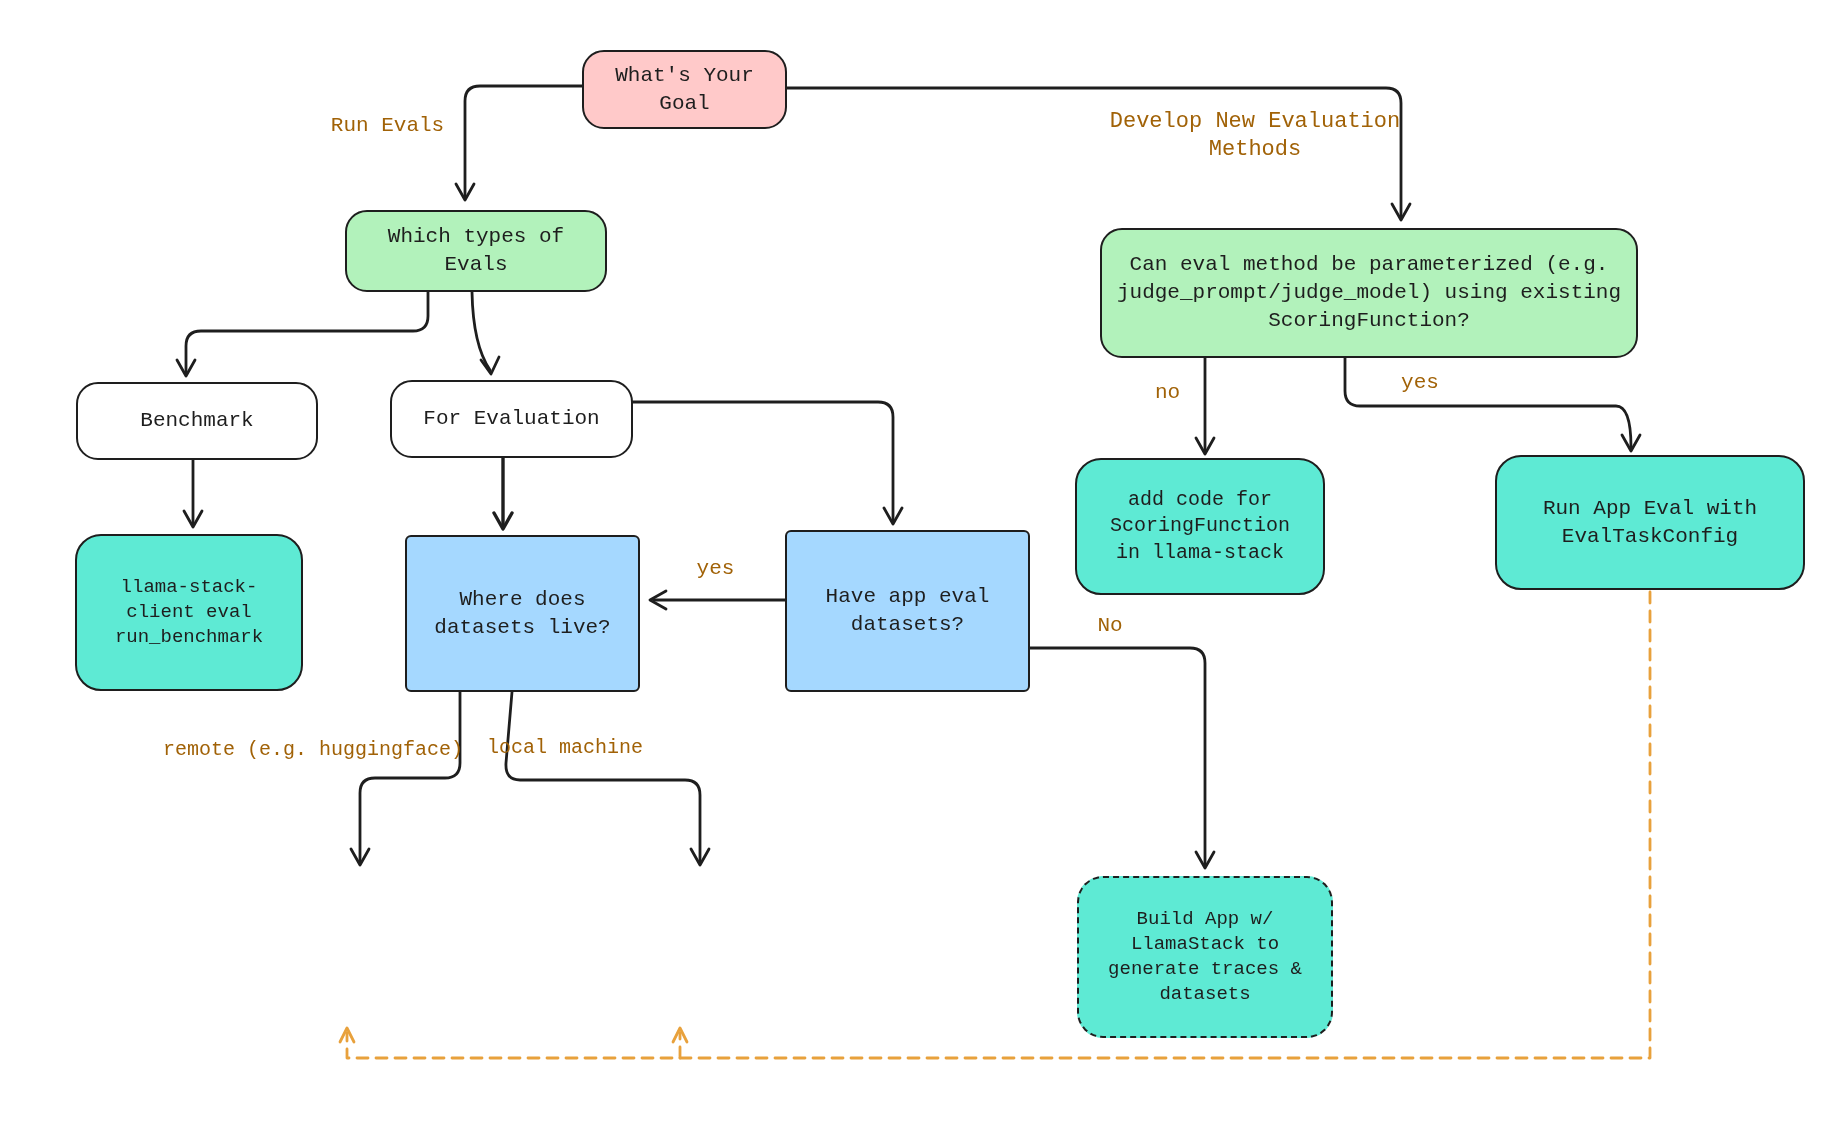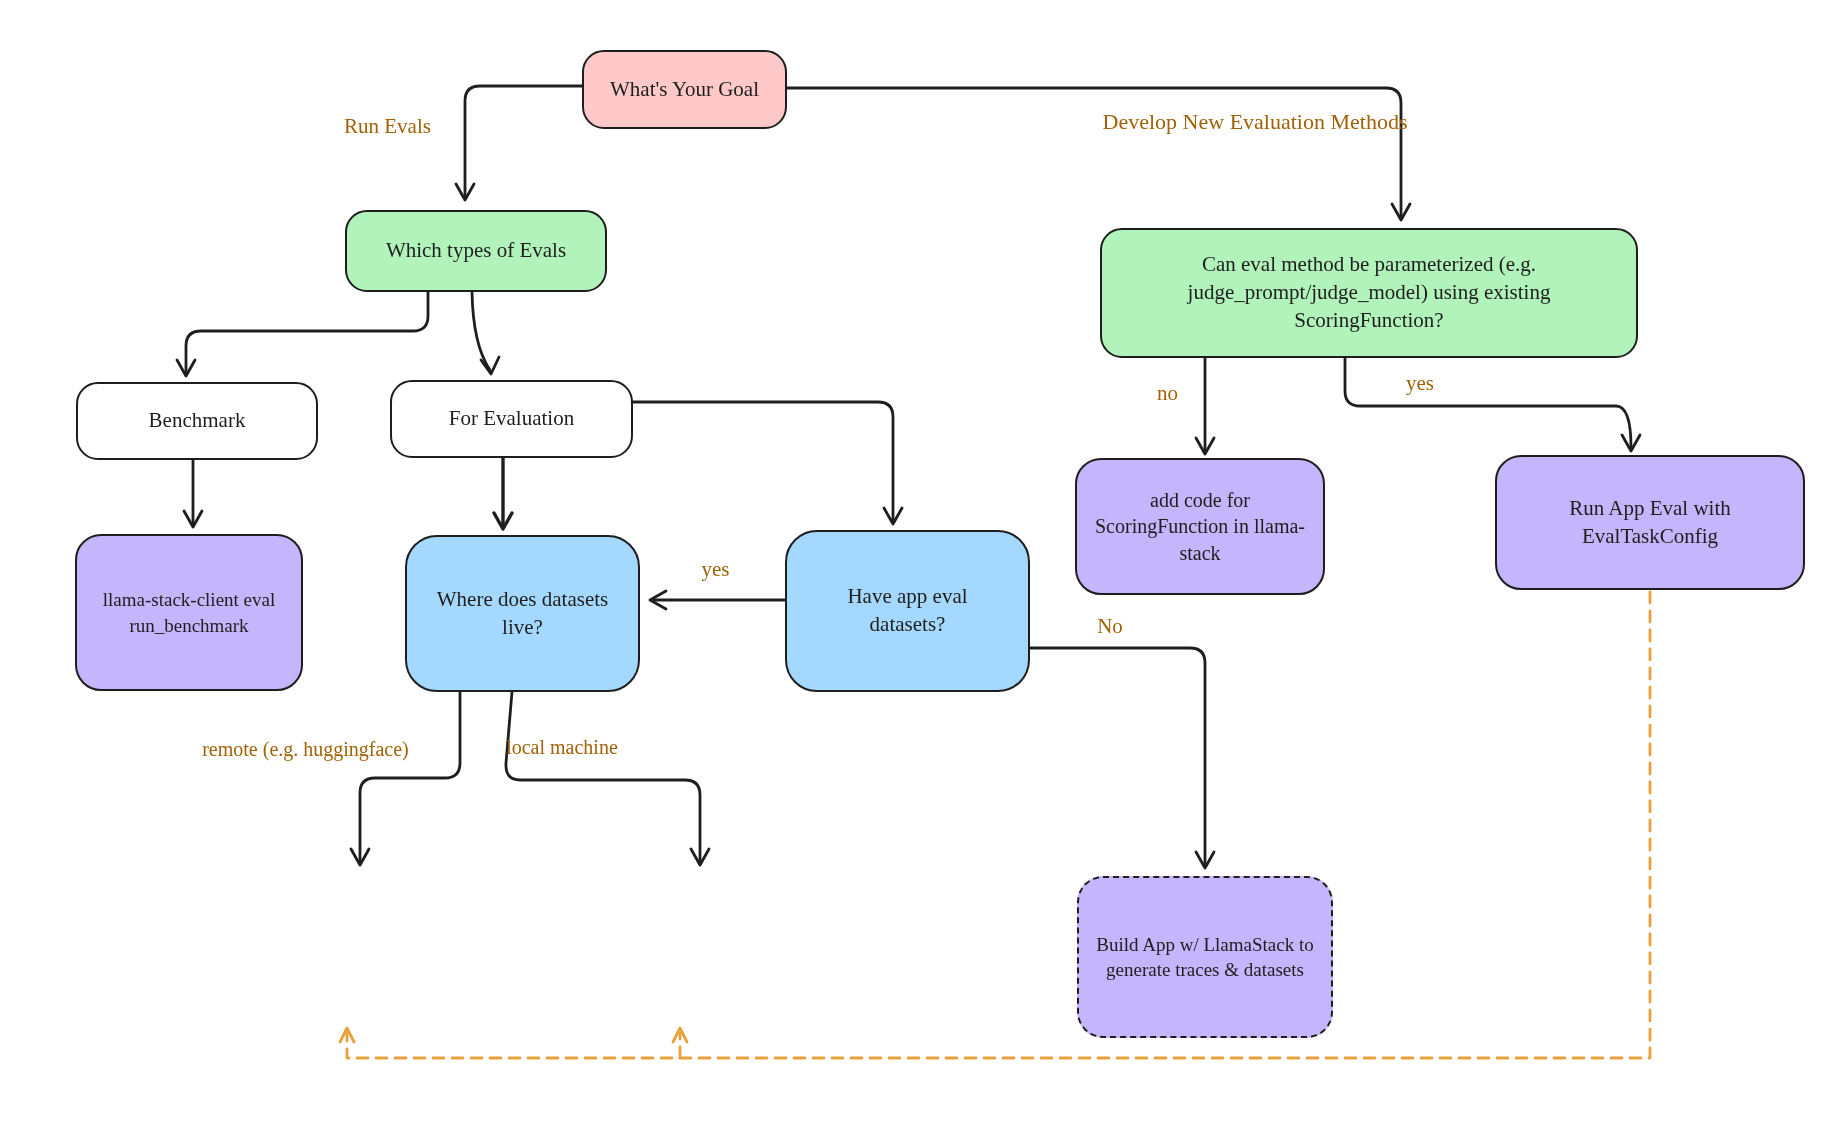--- a/index.html
+++ b/index.html
@@ -1,30 +1,30 @@
 <!DOCTYPE html>
 <html><head>
 <meta charset="utf-8">
 <style>
   html,body{margin:0;padding:0;background:#ffffff;}
   #canvas{
     position:relative;width:1840px;height:1124px;background:#ffffff;overflow:hidden;
-    font-family:Liberation Serif, serif;color:#1e1e1e;
+    font-family:Liberation Mono, monospace;color:#1e1e1e;
   }
   #edges{position:absolute;left:0;top:0;width:1840px;height:1124px;}
   .node{
     position:absolute;display:flex;align-items:center;justify-content:center;
     text-align:center;border:2.8px solid #1e1e1e;border-radius:22px;
     font-size:21px;line-height:1.32;padding:6px 22px;box-sizing:border-box;
     background:#ffffff;
   }
   .node.pink{background:#ffc9c9;}
   .node.green{background:#b2f2bb;}
-  .node.blue{background:#a5d8ff;border-radius:32px;}
-  .node.yellow{background:#c4b5fd;border-radius:26px;}
+  .node.blue{background:#a5d8ff;border-radius:6px;}
+  .node.yellow{background:#5eead4;border-radius:26px;}
   .node.dashed{border-style:dashed;}
   .node.cmd{font-size:16px;padding:6px 8px;line-height:1.45;}
   .node.small-pad{padding:6px 12px;}
   .edge-label{
     position:absolute;text-align:center;font-size:21px;line-height:1.25;color:#a16207;
     white-space:nowrap;
   }
   .edge-label.wrap{white-space:normal;}
 </style>
 </head>

